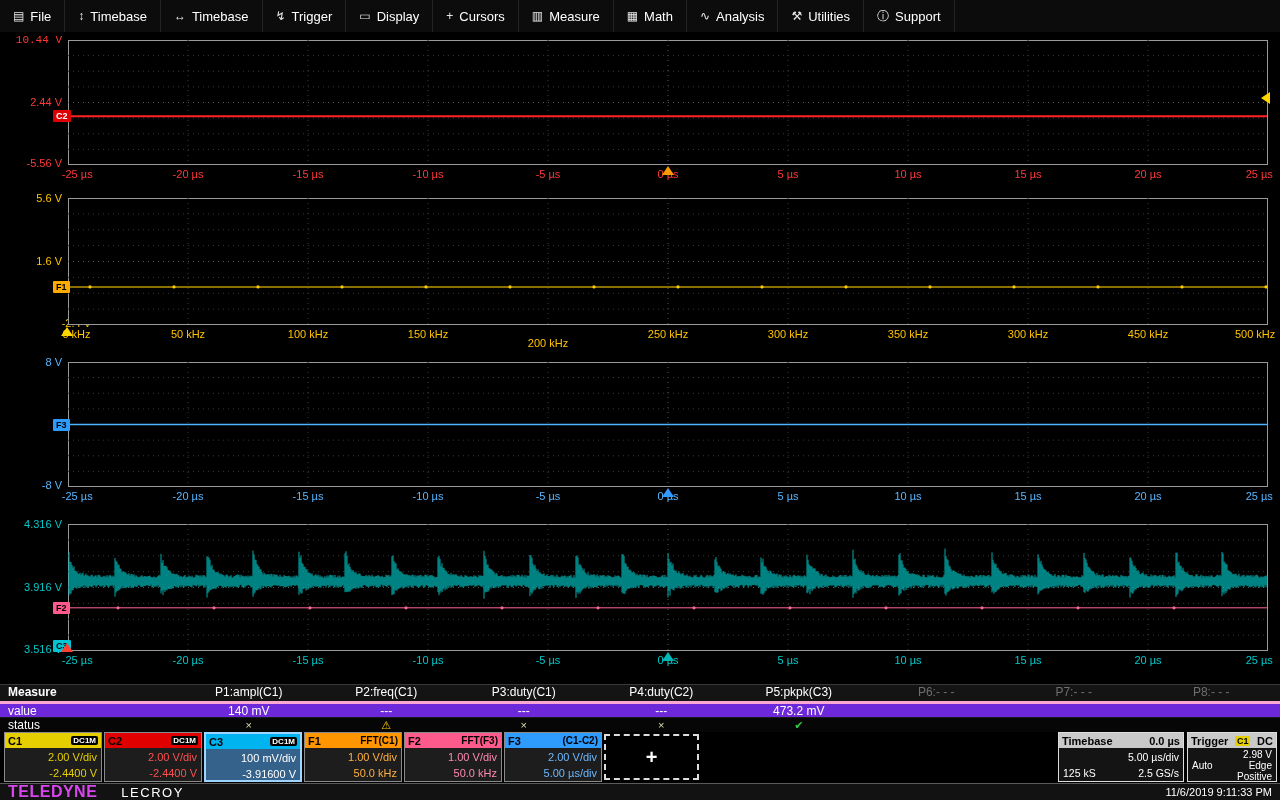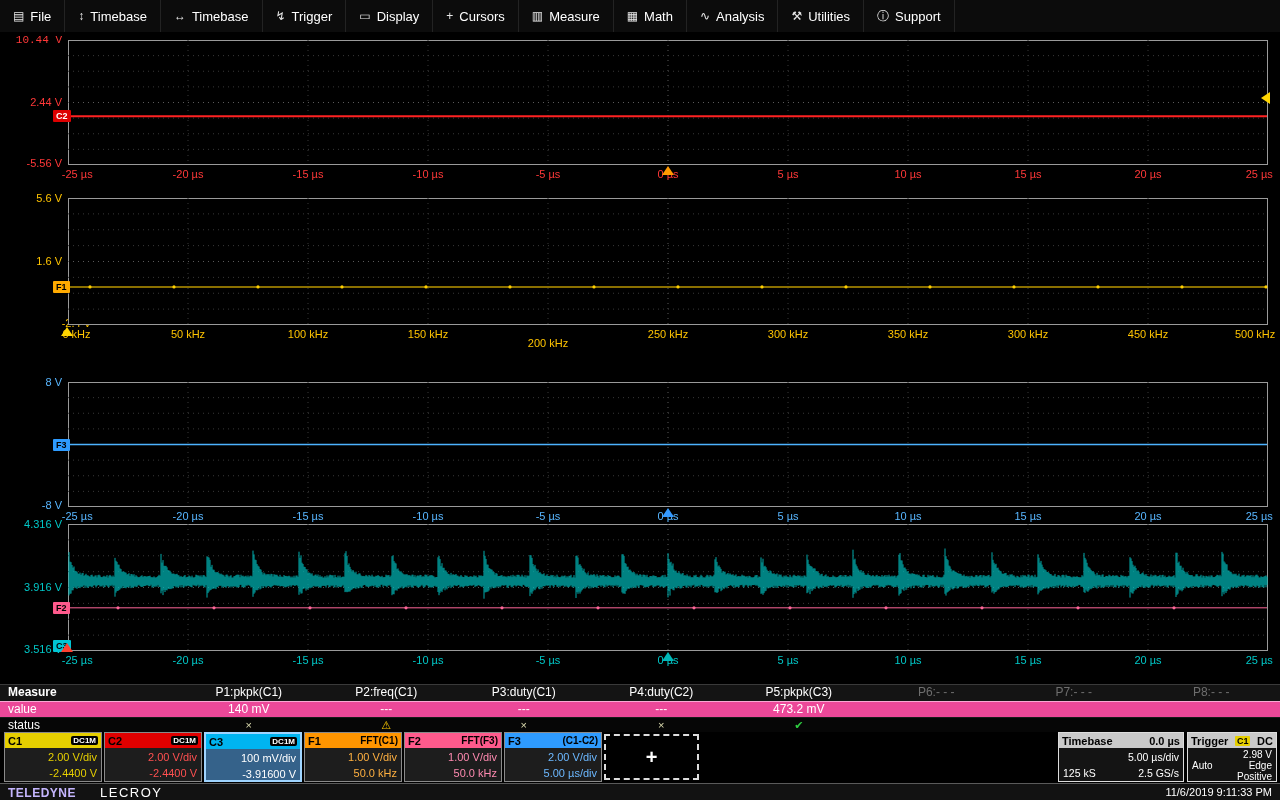--- a/index.html
+++ b/index.html
@@ -24,21 +24,21 @@
   .arrow-left{position:absolute;left:1261px;width:0;height:0;border-top:6px solid transparent;
     border-bottom:6px solid transparent;border-right:9px solid #ffd500;z-index:3}
   .tri-up{position:absolute;width:0;height:0;border-left:6px solid transparent;
     border-right:6px solid transparent;border-bottom:9px solid #ff9900;z-index:3}
 
   
   .measure{position:absolute;top:684px;left:0;width:1280px;height:48px;border-top:1px solid #3a3a3a}
   .mgrid{display:grid;grid-template-columns:180px repeat(8,1fr);grid-template-rows:16px 16px 16px;
     width:100%;height:100%}
   .mgrid .row0{background:#141414}
-  .mgrid .row1{background:#ec4899;border-top:1px solid #f9a8d4}
+  .mgrid .row1{background:#6d28d9;border-top:3px solid #f9a8d4}
   .mgrid .row2{background:#060606;border-top:1px solid #1a1a1a}
   .mrow-label{color:#fff;font-size:12px;padding-left:8px;line-height:15px}
   .mrow-label.first{font-weight:bold}
   .mhead{color:#fff;font-size:12px;text-align:center;line-height:15px;cursor:default}
   .mhead.dim{color:#6e6e6e}
   .mval{color:#fff;font-size:12px;text-align:center;line-height:15px}
   .mstat{text-align:center;font-size:11px;line-height:15px}
   .s-x{color:#ddddb0}
   .s-warn{color:#ffcc00}
   .s-check{color:#2ecc40}
@@ -66,21 +66,21 @@
   .tb-line-split{display:flex;justify-content:space-between}
   .trig-body{font-size:10px;color:#fff;padding:1px 4px 0 4px;line-height:11px}
   .trig-r{text-align:right}
   .trig-split{display:flex;justify-content:space-between}
   .src-chip{background:#e6cf00;color:#000;padding:0 2px;font-size:9px;font-weight:bold;border-radius:1px}
 
   
   .footer{position:absolute;top:783px;left:0;width:1280px;height:17px;background:#121212;
     border-top:1px solid #5a5a5a;display:flex;align-items:center;justify-content:space-between;padding:0 8px}
   .brand{display:flex;align-items:baseline}
-  .b1{color:#c4b5fd;font-weight:bold;font-size:12px;letter-spacing:.5px}
+  .b1{color:#d946ef;font-weight:bold;font-size:16px;letter-spacing:.5px}
   .b2{color:#fff;font-size:13px;margin-left:24px;letter-spacing:1.5px}
   .datetime{color:#fff;font-size:11px}
 </style>
 </head>
 <body>
 
 <div class="screen">
   <div class="menubar">
       <div class="menu-item">
         <span class="menu-icon">▤</span>
@@ -213,21 +213,21 @@
         <span class="xlabel" style="left: 308px; top: 130px; color: rgb(255, 196, 0); transform: translateX(-50%);">100 kHz</span>
         <span class="xlabel" style="left: 428px; top: 130px; color: rgb(255, 196, 0); transform: translateX(-50%);">150 kHz</span>
         <span class="xlabel" style="left: 548px; top: 139px; color: rgb(255, 196, 0); transform: translateX(-50%); text-align: center;">200 kHz</span>
         <span class="xlabel" style="left: 668px; top: 130px; color: rgb(255, 196, 0); transform: translateX(-50%);">250 kHz</span>
         <span class="xlabel" style="left: 788px; top: 130px; color: rgb(255, 196, 0); transform: translateX(-50%);">300 kHz</span>
         <span class="xlabel" style="left: 908px; top: 130px; color: rgb(255, 196, 0); transform: translateX(-50%);">350 kHz</span>
         <span class="xlabel" style="left: 1028px; top: 130px; color: rgb(255, 196, 0); transform: translateX(-50%);">300 kHz</span>
         <span class="xlabel" style="left: 1148px; top: 130px; color: rgb(255, 196, 0); transform: translateX(-50%);">450 kHz</span>
         <span class="xlabel" style="left: 1268px; top: 130px; color: rgb(255, 196, 0); transform: translateX(-82%);">500 kHz</span>
       </div>
-      <div class="panel" style="top: 382px; height: 145px;">
+      <div class="panel" style="top: 362px; height: 145px;">
         <span class="ylabel" style="color: rgb(88, 182, 255); top: -6px;">8 V</span>
         <span class="ylabel" style="color: rgb(88, 182, 255); top: 55.5px;">0</span>
         <span class="ylabel" style="color: rgb(88, 182, 255); top: 117px;">-8 V</span>
         <svg class="gridsvg" width="1200" height="125" viewBox="0 0 1200 125">
           <rect x="0.5" y="0.5" width="1199" height="124" fill="#000000" stroke="#9a9a9a"></rect>
           <line x1="120" y1="0" x2="120" y2="125" stroke="#383838" stroke-dasharray="1 4"></line>
           <line x1="240" y1="0" x2="240" y2="125" stroke="#383838" stroke-dasharray="1 4"></line>
           <line x1="360" y1="0" x2="360" y2="125" stroke="#383838" stroke-dasharray="1 4"></line>
           <line x1="480" y1="0" x2="480" y2="125" stroke="#383838" stroke-dasharray="1 4"></line>
           <line x1="600" y1="0" x2="600" y2="125" stroke="#5a5a5a" stroke-dasharray="1 4"></line>
@@ -310,21 +310,21 @@
         <span class="xlabel" style="left: 1028px; top: 130px; color: rgb(0, 200, 200); transform: translateX(-50%);">15 µs</span>
         <span class="xlabel" style="left: 1148px; top: 130px; color: rgb(0, 200, 200); transform: translateX(-50%);">20 µs</span>
         <span class="xlabel" style="left: 1268px; top: 130px; color: rgb(0, 200, 200); transform: translateX(-82%);">25 µs</span>
       </div>
     </div>
   <div class="measure">
     <div class="mgrid">
         <div class="mrow-label row0 first" style="grid-area: 1 / 1;">Measure</div>
         <div class="mrow-label row1" style="grid-area: 2 / 1;">value</div>
         <div class="mrow-label row2" style="grid-area: 3 / 1;">status</div>
-        <div class="mhead row0" style="grid-area: 1 / 2;">P1:pkpk(C1)</div>
+        <div class="mhead row0" style="grid-area: 1 / 2;">P1:ampl(C1)</div>
         <div class="mval row1" style="grid-area: 2 / 2;">140 mV</div>
         <div class="mstat row2 s-x" style="grid-area: 3 / 2;">×</div>
         <div class="mhead row0" style="grid-area: 1 / 3;">P2:freq(C1)</div>
         <div class="mval row1" style="grid-area: 2 / 3;">---</div>
         <div class="mstat row2 s-warn" style="grid-area: 3 / 3;">⚠</div>
         <div class="mhead row0" style="grid-area: 1 / 4;">P3:duty(C1)</div>
         <div class="mval row1" style="grid-area: 2 / 4;">---</div>
         <div class="mstat row2 s-x" style="grid-area: 3 / 4;">×</div>
         <div class="mhead row0" style="grid-area: 1 / 5;">P4:duty(C2)</div>
         <div class="mval row1" style="grid-area: 2 / 5;">---</div>

